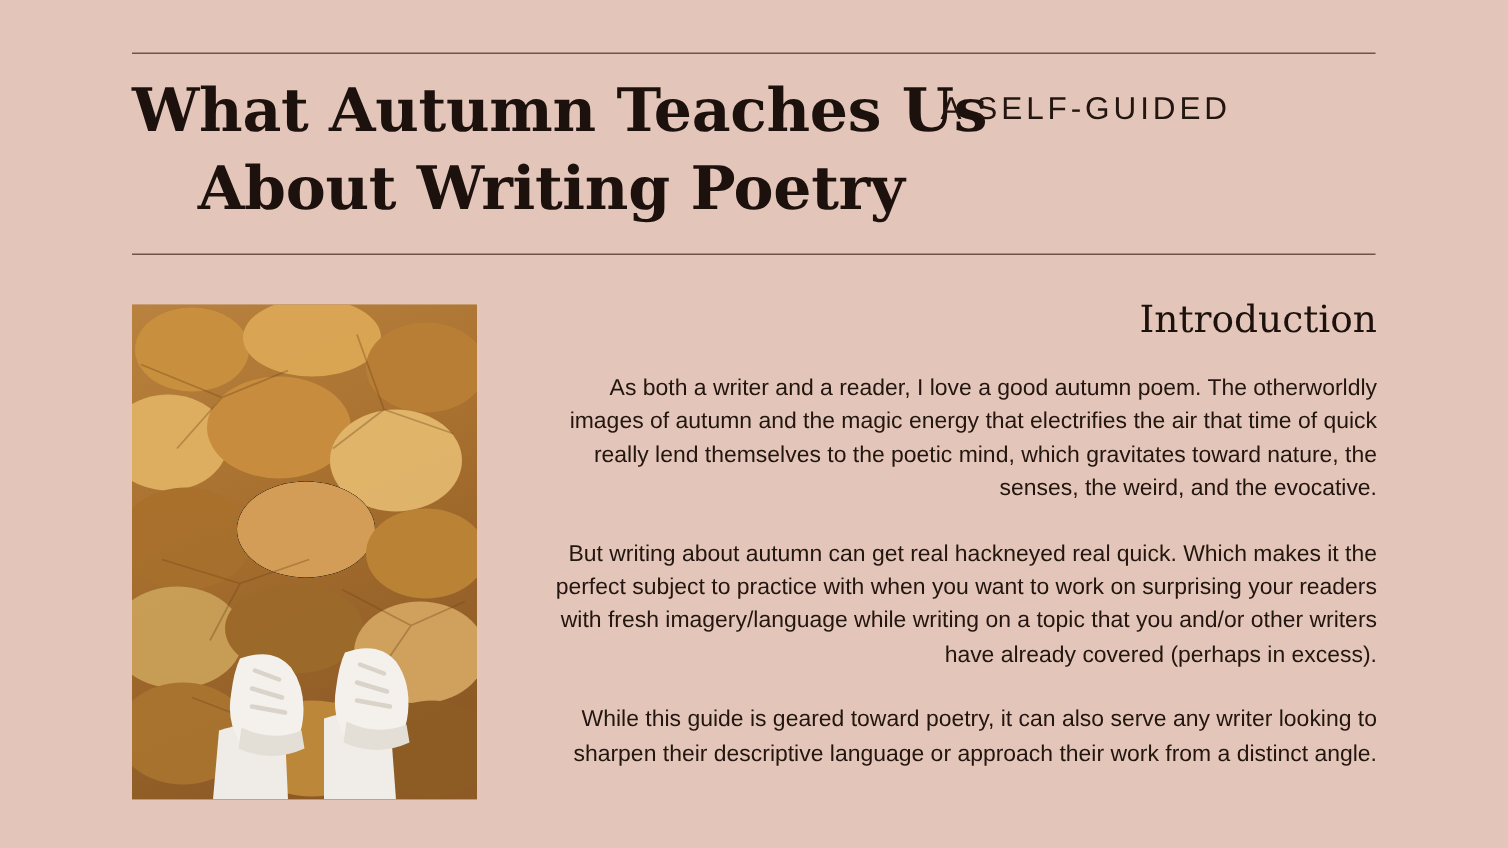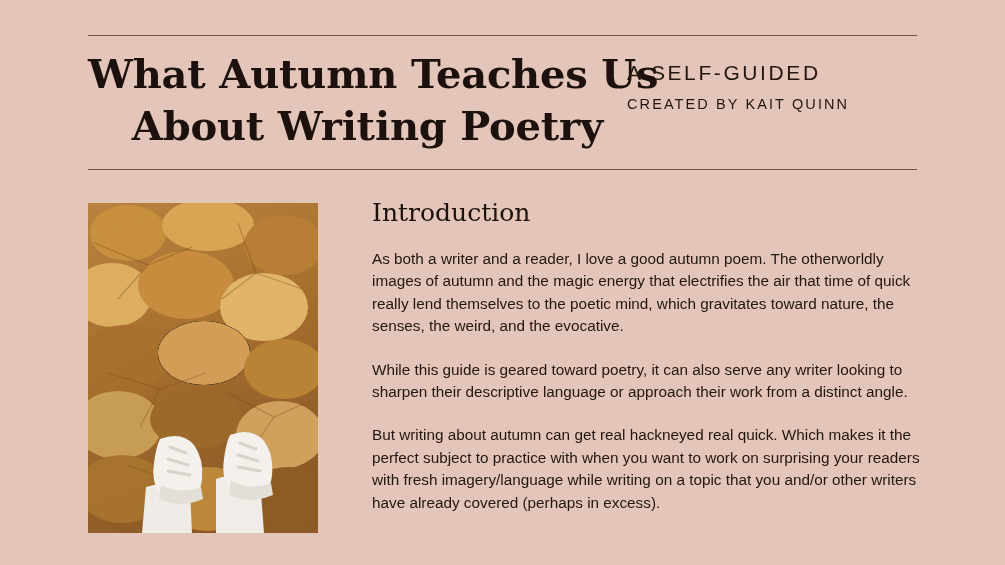--- a/index.html
+++ b/index.html
@@ -89,23 +89,24 @@
     height: 330px;
     overflow: hidden;
     background: #b5norm;
     background-color: #b07a3d;
   }
   .photo svg { display: block; }
 
   
   .content {
     position: absolute;
-    left: 372px;
+    left: 358px;
     top: 196px;
     width: 560px;
+    text-align: right;
   }
   .section-heading {
     font-family: "DejaVu Serif", "Liberation Serif", serif;
     font-weight: 400;
     font-size: 25px;
     line-height: 34px;
     color: #1d110d;
     margin: 0 0 18px 0;
   }
   .para {
@@ -125,21 +126,20 @@
   <div class="rule rule-top"></div>
   <div class="rule rule-bottom"></div>
 
   <div class="header">
     <div class="title-block">
       <div class="title-line">What Autumn Teaches Us</div>
       <div class="title-line">About Writing Poetry</div>
     </div>
     <div class="subtitle-block">
       <div class="sub-line">A SELF-GUIDED</div>
-      <div class="sub-line small">CREATED BY KAIT QUINN</div>
     </div>
   </div>
 
   <div class="photo">
     <svg width="230" height="330" viewBox="0 0 230 330" xmlns="http://www.w3.org/2000/svg" aria-hidden="true">
       <defs>
         <linearGradient id="bg" x1="0" y1="0" x2="0.3" y2="1">
           <stop offset="0%" stop-color="#b9823f"></stop>
           <stop offset="45%" stop-color="#a9712f"></stop>
           <stop offset="100%" stop-color="#8d5a26"></stop>
@@ -185,17 +185,17 @@
         <path d="M72 236 q22 -8 34 6 q10 14 8 34 q-2 20 -16 24 q-16 4 -26 -8 q-9 -14 -6 -32 q2 -16 6 -24 z" fill="#f4f1ec"></path>
         <path d="M73 282 q20 10 40 2 l2 12 q-22 10 -44 0 z" fill="#e3ded6"></path>
         <path d="M82 244 l16 6 M80 256 l20 6 M80 268 l22 4" stroke="#d9d3c9" stroke-width="3" fill="none" stroke-linecap="round"></path>
       </g>
     </svg>
   </div>
 
   <div class="content">
     <h2 class="section-heading">Introduction</h2>
     <p class="para">As both a writer and a reader, I love a good autumn poem. The otherworldly images of autumn and the magic energy that electrifies the air that time of quick really lend themselves to the poetic mind, which gravitates toward nature, the senses, the weird, and the evocative.</p>
+    <p class="para">But writing about autumn can get real hackneyed real quick. Which makes it the perfect subject to practice with when you want to work on surprising your readers with fresh imagery/language while writing on a topic that you and/or other writers have already covered (perhaps in excess).</p>
     <p class="para">While this guide is geared toward poetry, it can also serve any writer looking to sharpen their descriptive language or approach their work from a distinct angle.</p>
-    <p class="para">But writing about autumn can get real hackneyed real quick. Which makes it the perfect subject to practice with when you want to work on surprising your readers with fresh imagery/language while writing on a topic that you and/or other writers have already covered (perhaps in excess).</p>
   </div>
 
 </div>
 
 </body></html>

